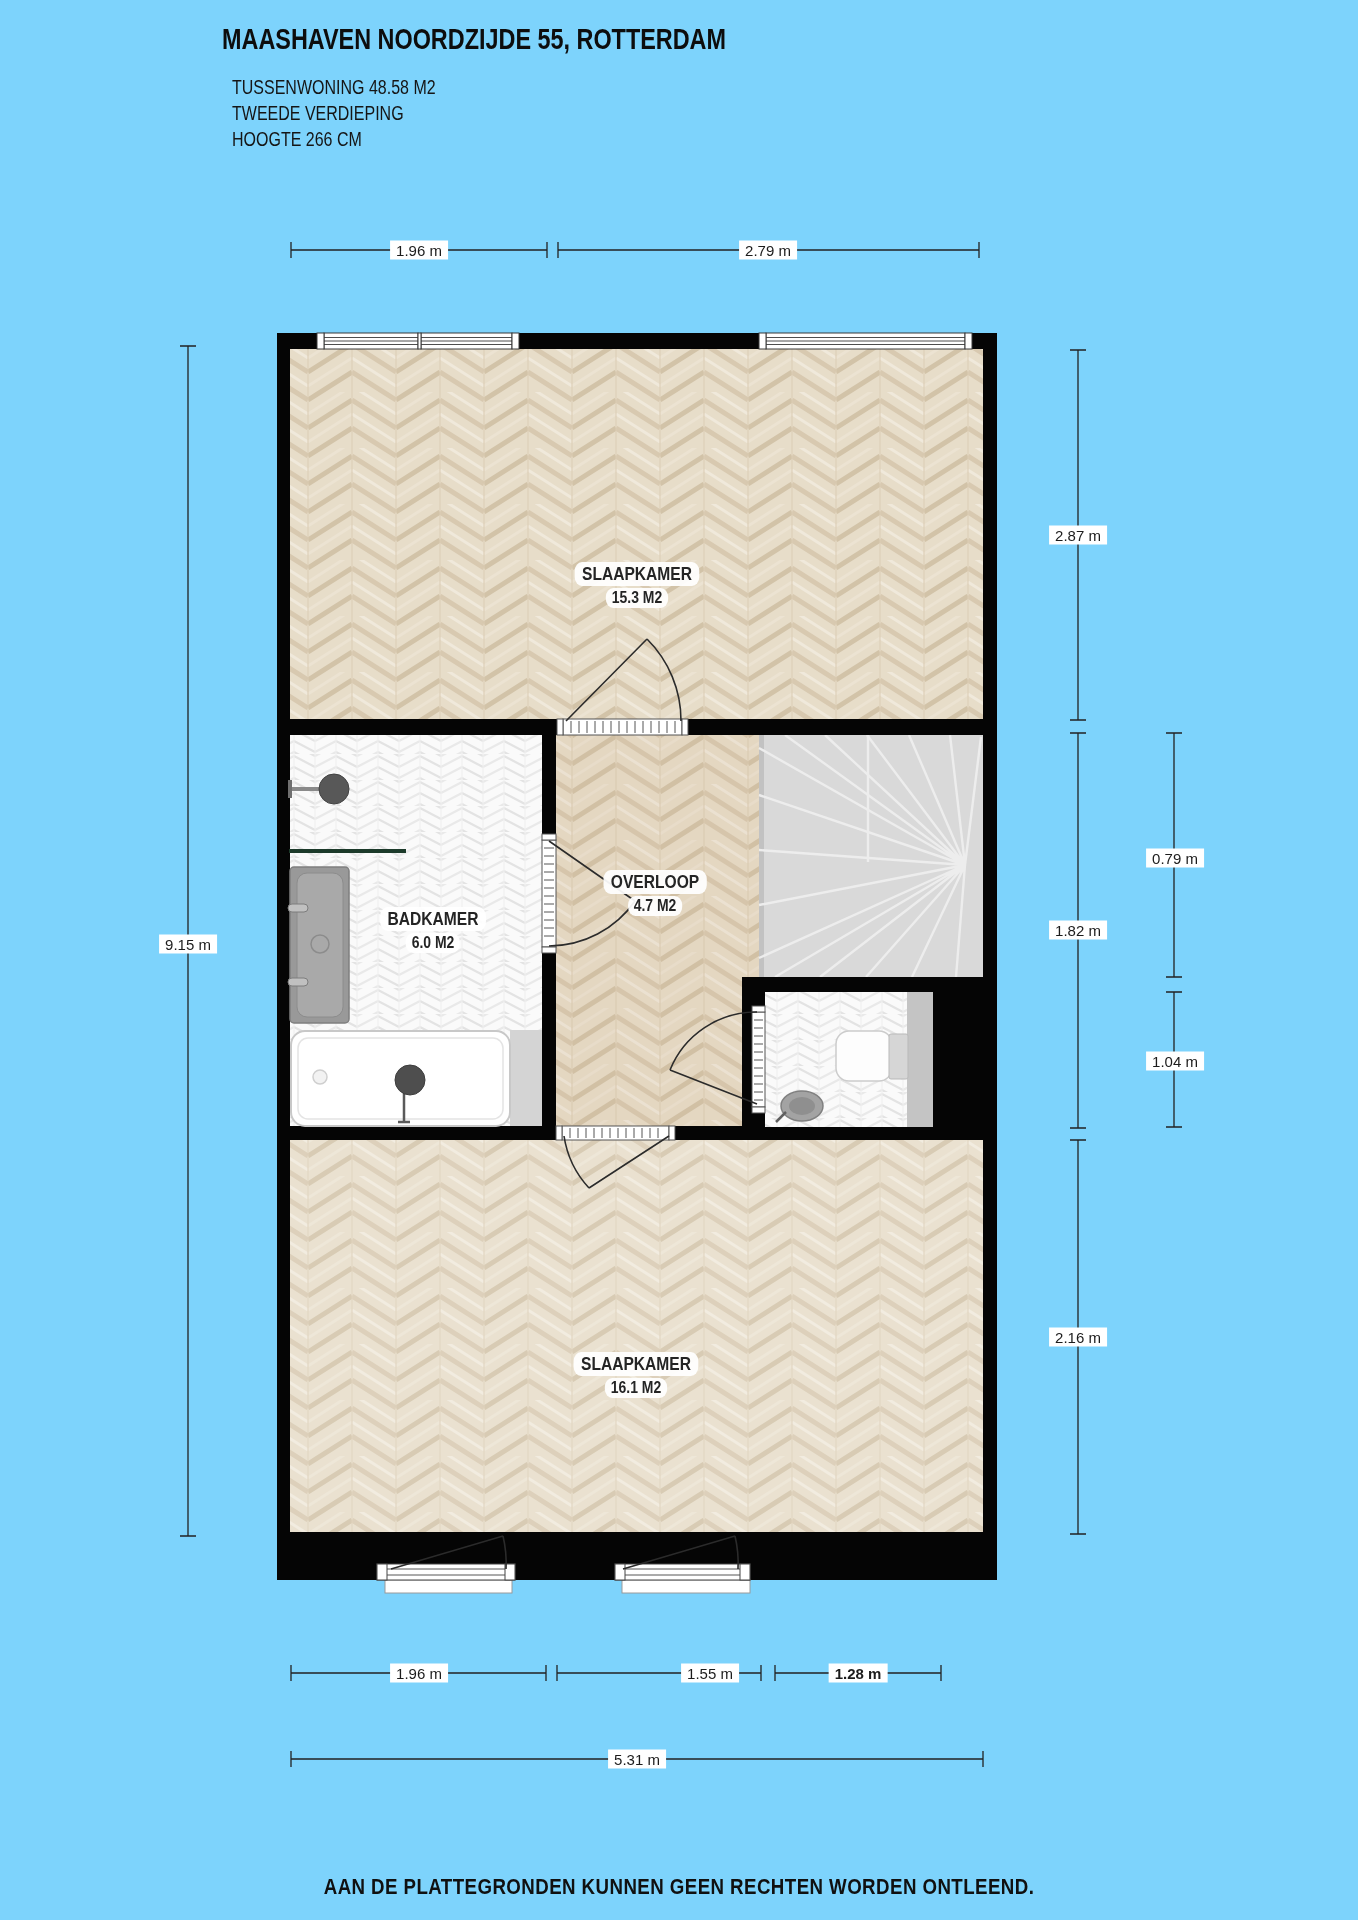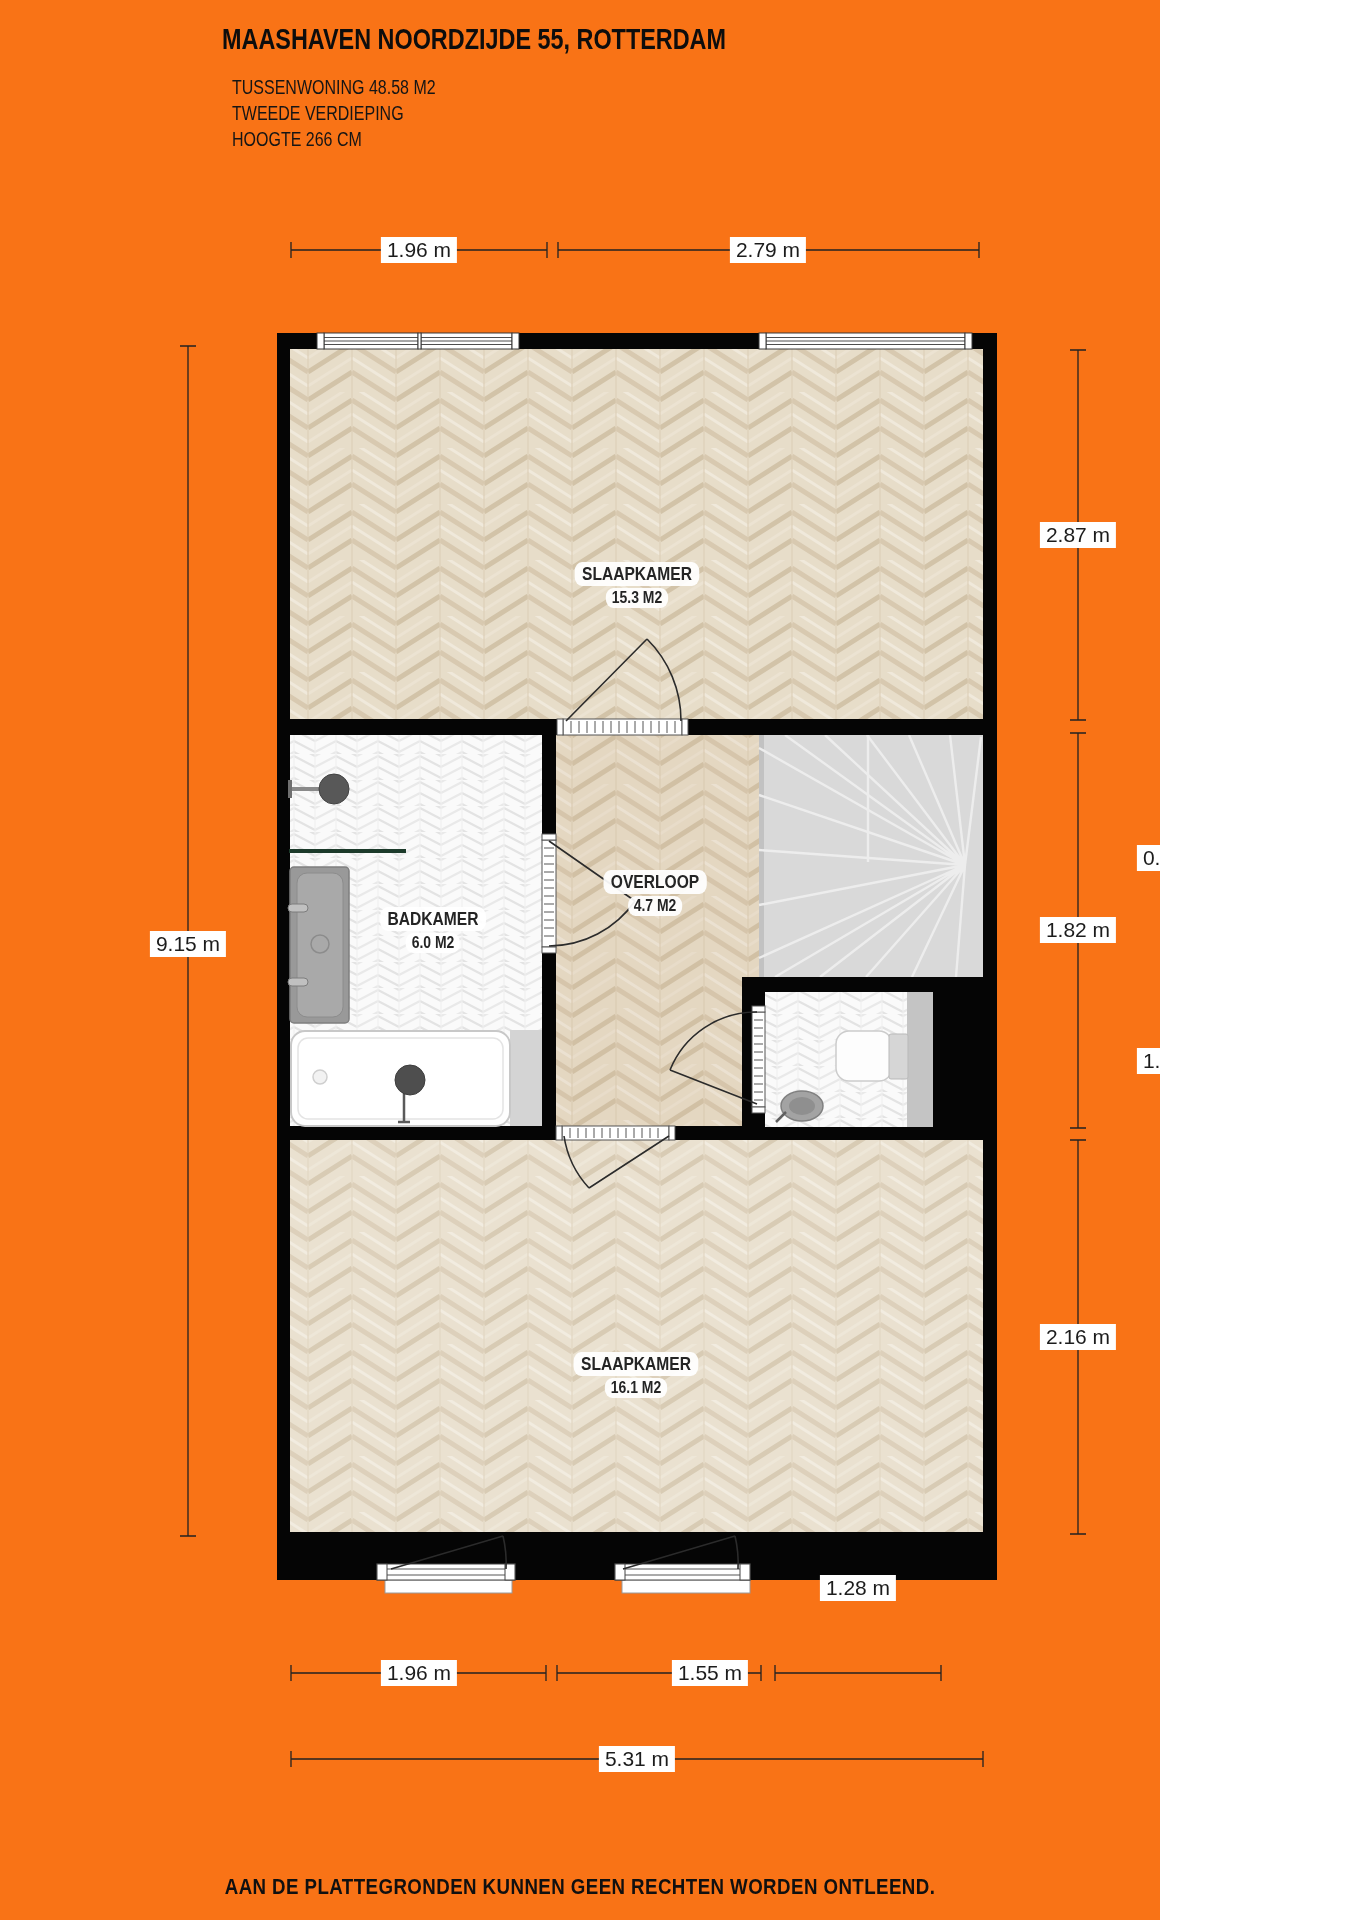--- a/index.html
+++ b/index.html
@@ -1,25 +1,25 @@
 <!DOCTYPE html>
 <html><head>
 <meta charset="utf-8">
 <style>
   html,body{margin:0;padding:0;background:#ffffff;}
-  .canvas{position:relative;width:1160px;height:1920px;background:#f97316;overflow:hidden;
+  .canvas{position:relative;width:1358px;height:1920px;background:#7dd3fc;overflow:hidden;
           font-family:"Liberation Sans",sans-serif;color:#111;}
   svg.plan{position:absolute;left:0;top:0;}
   .abs{position:absolute;}
   .title{font-size:30px;font-weight:700;letter-spacing:0;white-space:nowrap;
          transform:scaleX(0.78);transform-origin:left center;color:#0d0d0d;}
   .subtitle{font-size:20px;line-height:26px;white-space:nowrap;color:#151515;
             transform:scaleX(0.80);transform-origin:left center;font-weight:500;}
   .dim{position:absolute;transform:translate(-50%,-50%);background:#ffffff;
-       padding:1px 6px;font-size:21px;color:#1c1c1c;white-space:nowrap;}
+       padding:1px 6px;font-size:15px;color:#1c1c1c;white-space:nowrap;}
   .room-label{position:absolute;transform:translate(-50%,-50%) scaleX(0.82);
       display:flex;flex-direction:column;align-items:center;gap:2px;z-index:5;}
   .pill{background:rgba(255,255,255,0.93);border-radius:9px;padding:1px 9px;
         white-space:nowrap;color:#242424;}
   .pill.name{font-size:19px;font-weight:700;}
   .pill.area{font-size:17px;font-weight:600;padding:0 7px;}
   .footer-line{position:absolute;width:100%;text-align:center;color:#101010;}
   .footer-line span{display:inline-block;transform:scaleX(0.85);transform-origin:center;
         font-size:22px;font-weight:600;white-space:nowrap;letter-spacing:0.5px;}
 </style>
@@ -209,21 +209,21 @@
   <div class="dim" style="left:419px;top:250px;">1.96 m</div>
   <div class="dim" style="left:768px;top:250px;">2.79 m</div>
   <div class="dim" style="left:188px;top:944px;">9.15 m</div>
   <div class="dim" style="left:1078px;top:535px;">2.87 m</div>
   <div class="dim" style="left:1078px;top:930px;">1.82 m</div>
   <div class="dim" style="left:1078px;top:1337px;">2.16 m</div>
   <div class="dim" style="left:1175px;top:858px;">0.79 m</div>
   <div class="dim" style="left:1175px;top:1061px;">1.04 m</div>
   <div class="dim" style="left:419px;top:1673px;">1.96 m</div>
   <div class="dim" style="left:686px;top:1673px;margin-left:24px;">1.55 m</div>
-  <div class="dim" style="left:858px;top:1588px;">1.28 m</div>
+  <div class="dim" style="left:858px;top:1673px;font-weight:bold;">1.28 m</div>
   <div class="dim" style="left:637px;top:1759px;">5.31 m</div>
 
   <div class="room-label" style="left:637px;top:585px;">
     <div class="pill name">SLAAPKAMER</div>
     <div class="pill area">15.3 M2</div>
   </div>
   <div class="room-label" style="left:433px;top:930px;">
     <div class="pill name">BADKAMER</div>
     <div class="pill area">6.0 M2</div>
   </div>

